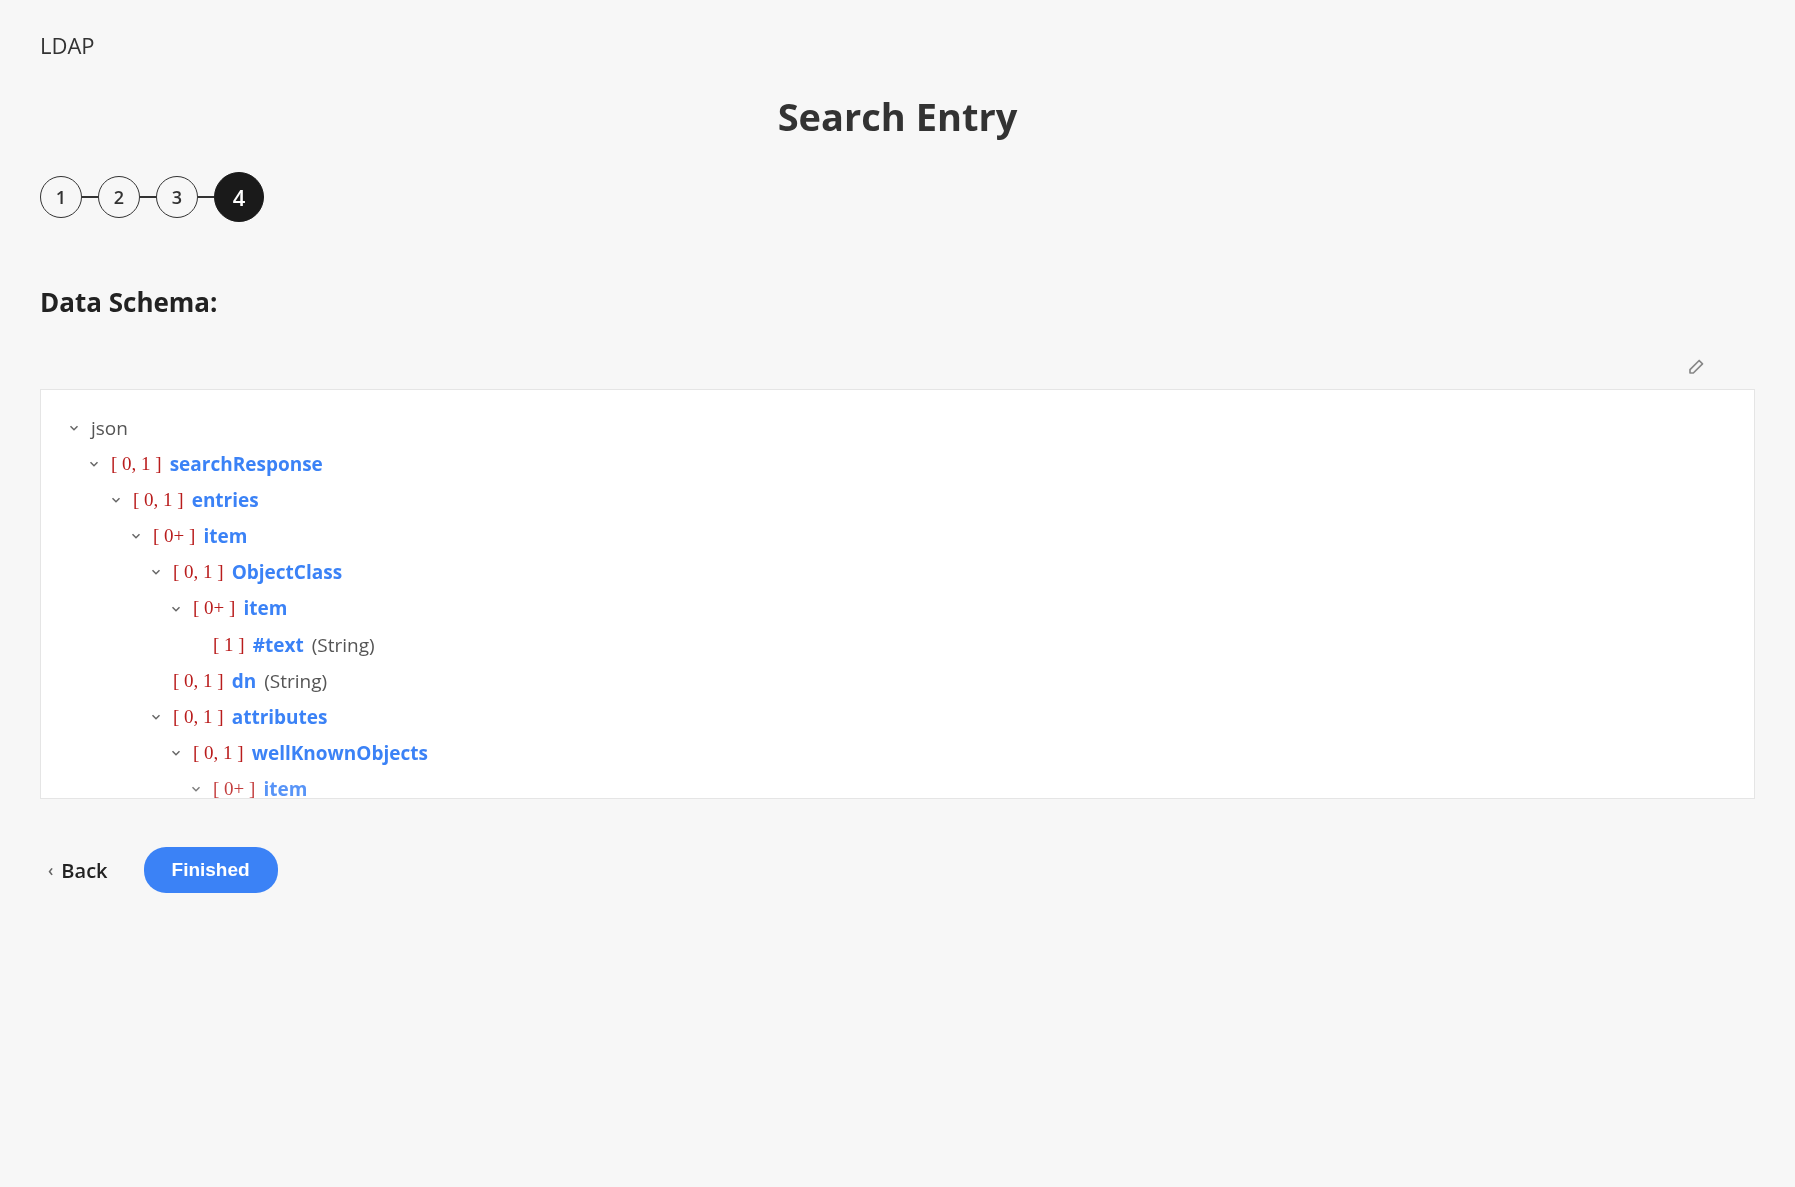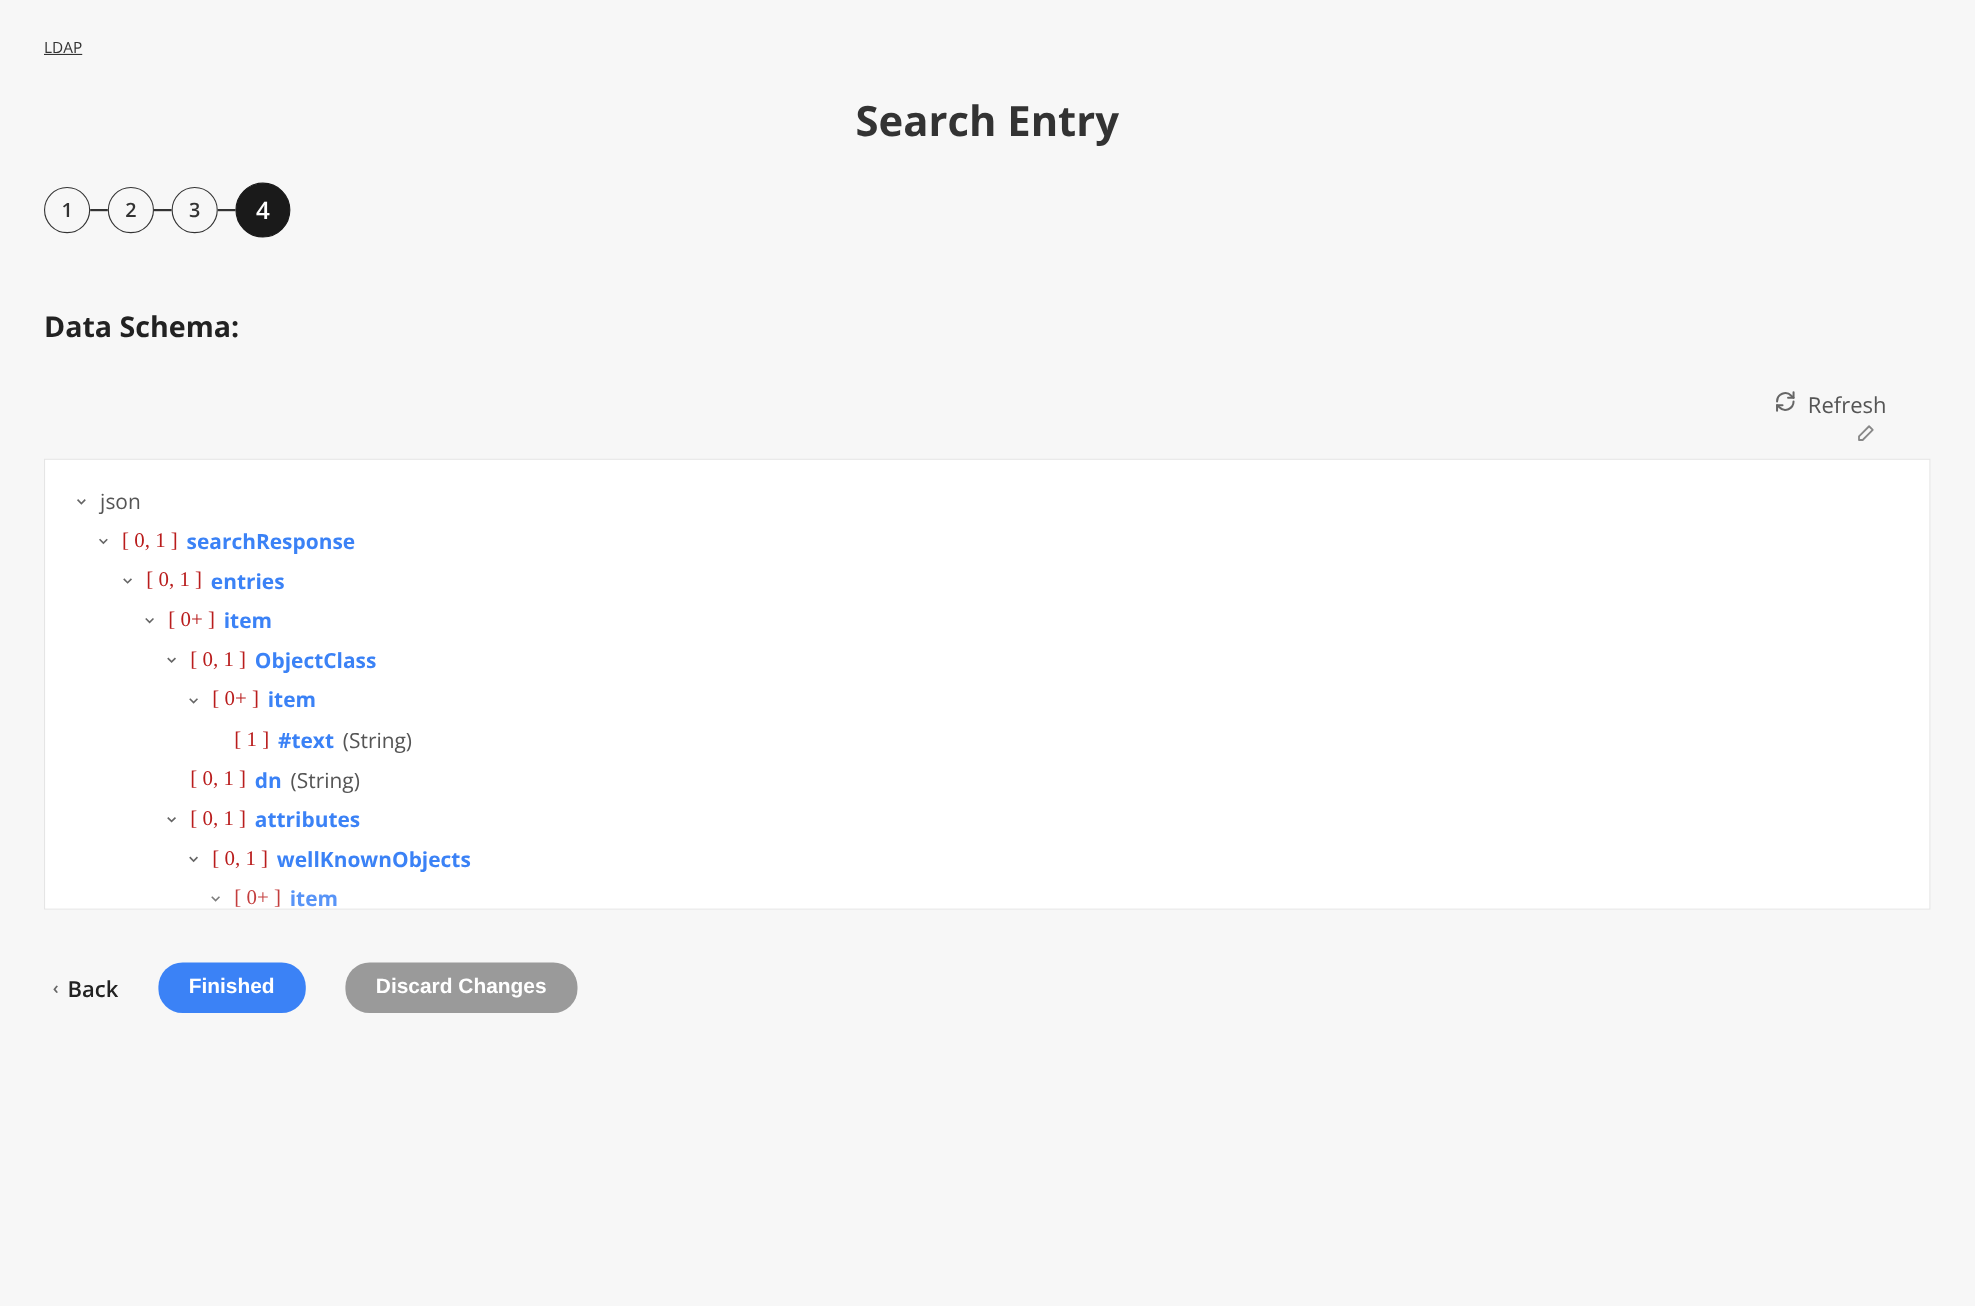--- a/index.html
+++ b/index.html
@@ -5,22 +5,21 @@
     * { box-sizing: border-box; margin: 0; padding: 0; }
     body {
       font-family: "Open Sans", -apple-system, BlinkMacSystemFont, "Segoe UI", Roboto, sans-serif;
       background: #f7f7f7;
       color: #333;
       padding: 30px 40px;
       font-size: 18px;
     }
     .breadcrumb-link {
       color: #333;
-      text-decoration: underline;
-      font-size: 14px;
+      font-size: 22px;
     }
     .page-title {
       font-size: 38px;
       font-weight: 700;
       margin-top: 30px;
       color: #333;
       text-align: center;
     }
     .stepper {
       display: flex;
@@ -196,33 +195,20 @@
   <div class="step">2</div>
   <div class="step-connector"></div>
   <div class="step">3</div>
   <div class="step-connector"></div>
   <div class="step active">4</div>
 </div>
 
 <h2 class="section-title">Data Schema:</h2>
 
 <div class="panels-wrapper">
-  <div class="refresh-row">
-    <div class="refresh-btn">
-      <span>
-        <svg class="icon-svg" viewBox="0 0 24 24" fill="none" stroke="#666" stroke-width="2.2" stroke-linecap="round" stroke-linejoin="round">
-          <path d="M21 2v6h-6"></path>
-          <path d="M3 12a9 9 0 0 1 15.5-6.3L21 8"></path>
-          <path d="M3 22v-6h6"></path>
-          <path d="M21 12a9 9 0 0 1-15.5 6.3L3 16"></path>
-        </svg>
-      </span>
-      <span>Refresh</span>
-    </div>
-  </div>
   <div class="pencil-row">
     <span>
       <svg class="icon-svg" viewBox="0 0 24 24" fill="none" stroke="#888" stroke-width="2" stroke-linecap="round" stroke-linejoin="round">
         <path d="M17 3l4 4-11 11H6v-4L17 3z"></path>
       </svg>
     </span>
   </div>
 
   <div class="panels">
     <div class="panel-col">
@@ -337,17 +323,16 @@
     </div>
   </div>
 </div>
 
 <div class="footer-actions">
   <div class="back-btn">
     <span class="caret">‹</span>
     <span>Back</span>
   </div>
   <button class="pill-btn pill-primary">Finished</button>
-  <button class="pill-btn pill-secondary">Discard Changes</button>
 </div>
 
 
 
 
 </body></html>

